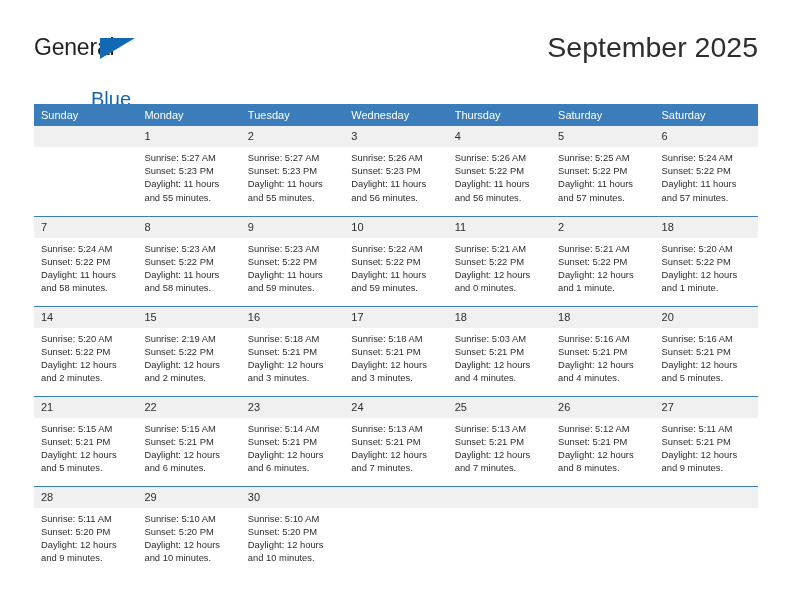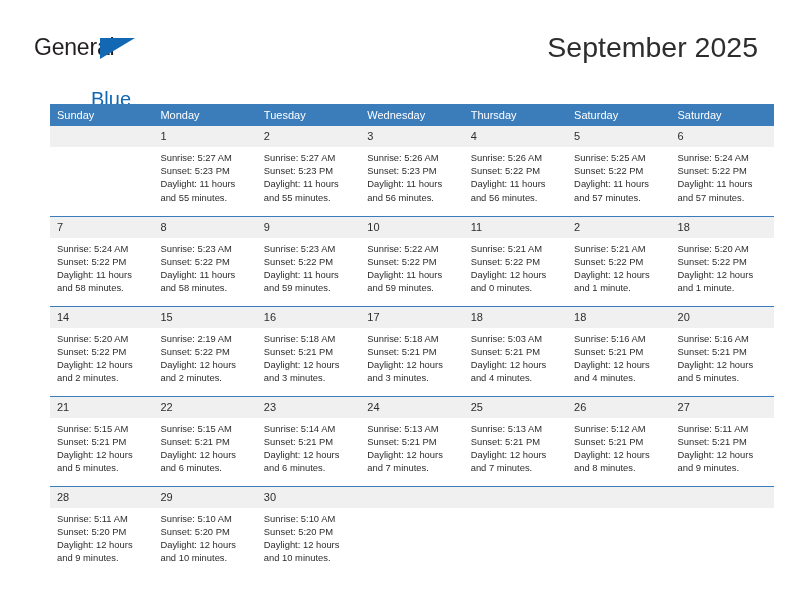--- a/index.html
+++ b/index.html
@@ -71,21 +71,21 @@
     font-size: 14.5px;
     color: #2d2d2d;
     font-weight: 400;
     line-height: 17px;
     white-space: nowrap;
   }
 
   
   .calendar {
     position: absolute;
-    left: 50px; top: 104px;
+    left: 34px; top: 104px;
     width: 724px;
     border-collapse: collapse;
     table-layout: fixed;
   }
   .calendar th {
     background: #3b7cba;
     color: #ffffff;
     font-size: 11px;
     font-weight: 400;
     text-align: left;

